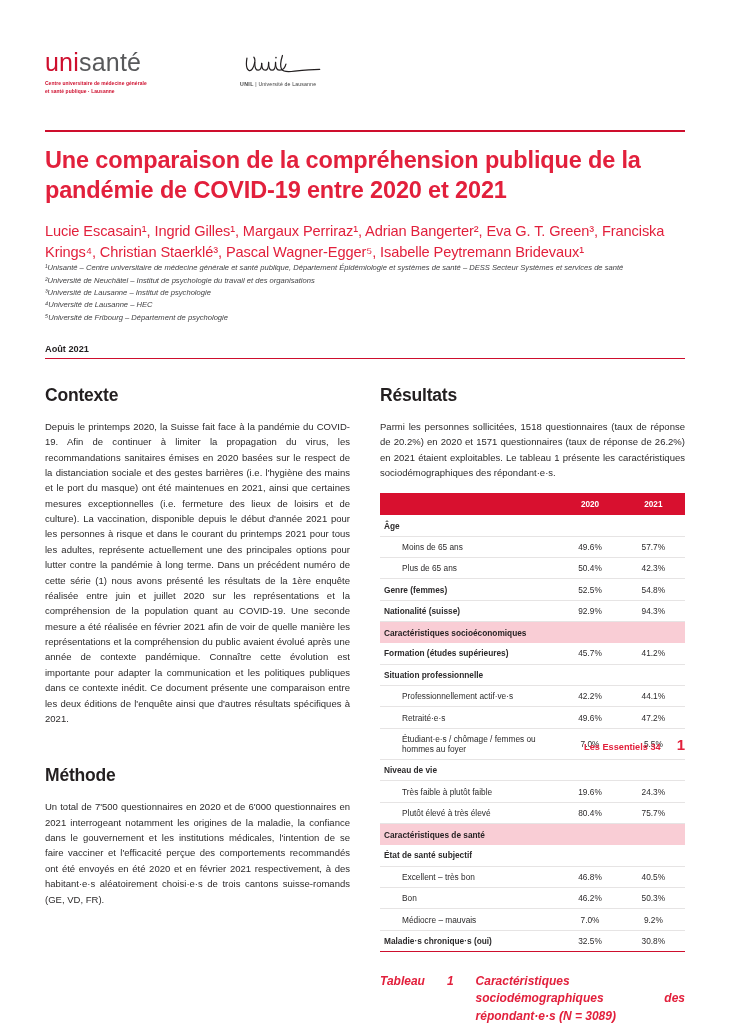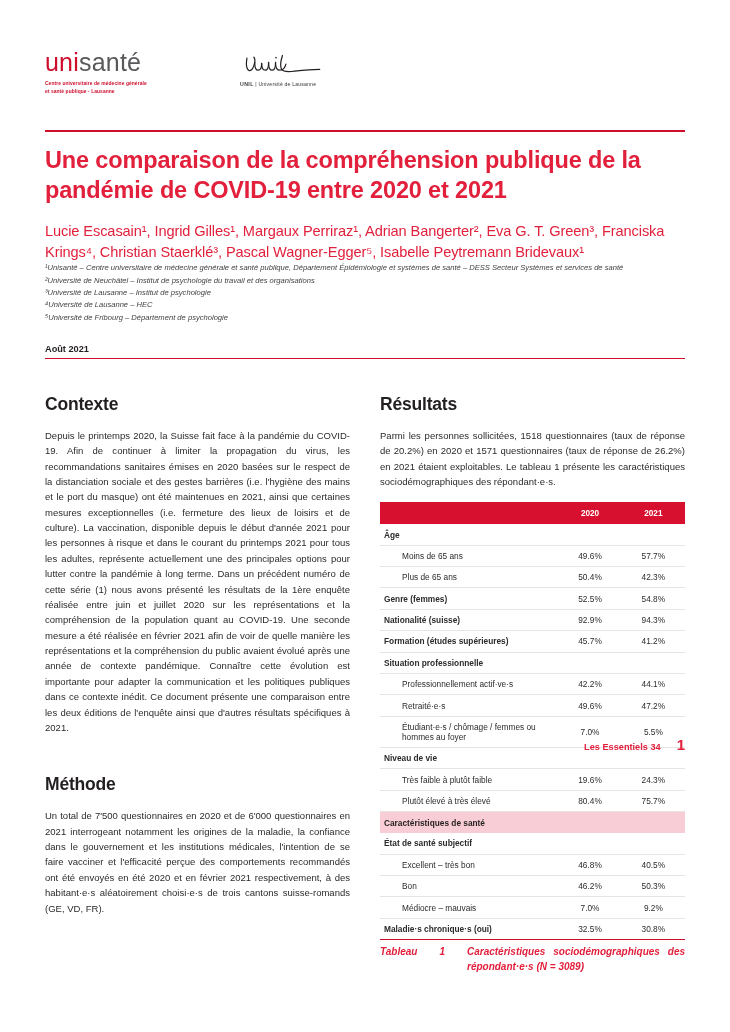--- a/index.html
+++ b/index.html
@@ -111,21 +111,21 @@
     gap: 30px;
   }
   .col { width: 310px; }
   h2.section {
     font-size: 17.5px;
     font-weight: 700;
     color: #231f20;
     margin: 0 0 13px 0;
     letter-spacing: -0.2px;
   }
-  h2.section.tight { margin-top: 9px; }
+  h2.section.tight { margin-top: 0; }
   p.body {
     font-size: 9.5px;
     line-height: 1.62;
     text-align: justify;
     margin: 9px 0 13px 0;
     color: #2c2a2b;
     letter-spacing: 0.01px;
   }
   .spacer-methode { height: 26px; }
 
@@ -158,23 +158,23 @@
   tr.cat td {
     background: #f9cdd5;
     font-weight: 700;
     color: #231f20;
     padding: 5.5px 0;
     border-bottom: none;
   }
   tr.cat td.lbl { padding-left: 4px; }
   tr.last td { border-bottom: 1.3px solid #ce0e2d; }
   .tbl-caption {
-    margin-top: 5px;
-    color: #e2203c;
-    font-size: 10px;
+    margin-top: 21px;
+    color: #e2203c;
+    font-size: 12px;
     font-weight: 700;
     font-style: italic;
     line-height: 1.45;
     display: flex;
   }
   .tbl-caption .cap-lead { white-space: nowrap; margin-right: 4px; }
   .tbl-caption .cap-num { margin: 0 22px 0 18px; }
   .tbl-caption .cap-body { text-align: justify; flex: 1; }
 
   
@@ -288,20 +288,23 @@
             <tr class="grp">
               <td class="lbl">Genre (femmes)</td>
               <td class="num">52.5%</td>
               <td class="num">54.8%</td>
             </tr>
             <tr class="grp">
               <td class="lbl">Nationalité (suisse)</td>
               <td class="num">92.9%</td>
               <td class="num">94.3%</td>
             </tr>
+            <tr class="cat">
+              <td class="lbl" colspan="3">Caractéristiques socioéconomiques</td>
+            </tr>
             <tr class="grp">
               <td class="lbl">Formation (études supérieures)</td>
               <td class="num">45.7%</td>
               <td class="num">41.2%</td>
             </tr>
             <tr class="grp">
               <td class="lbl">Situation professionnelle</td>
               <td class="num"></td>
               <td class="num"></td>
             </tr>

